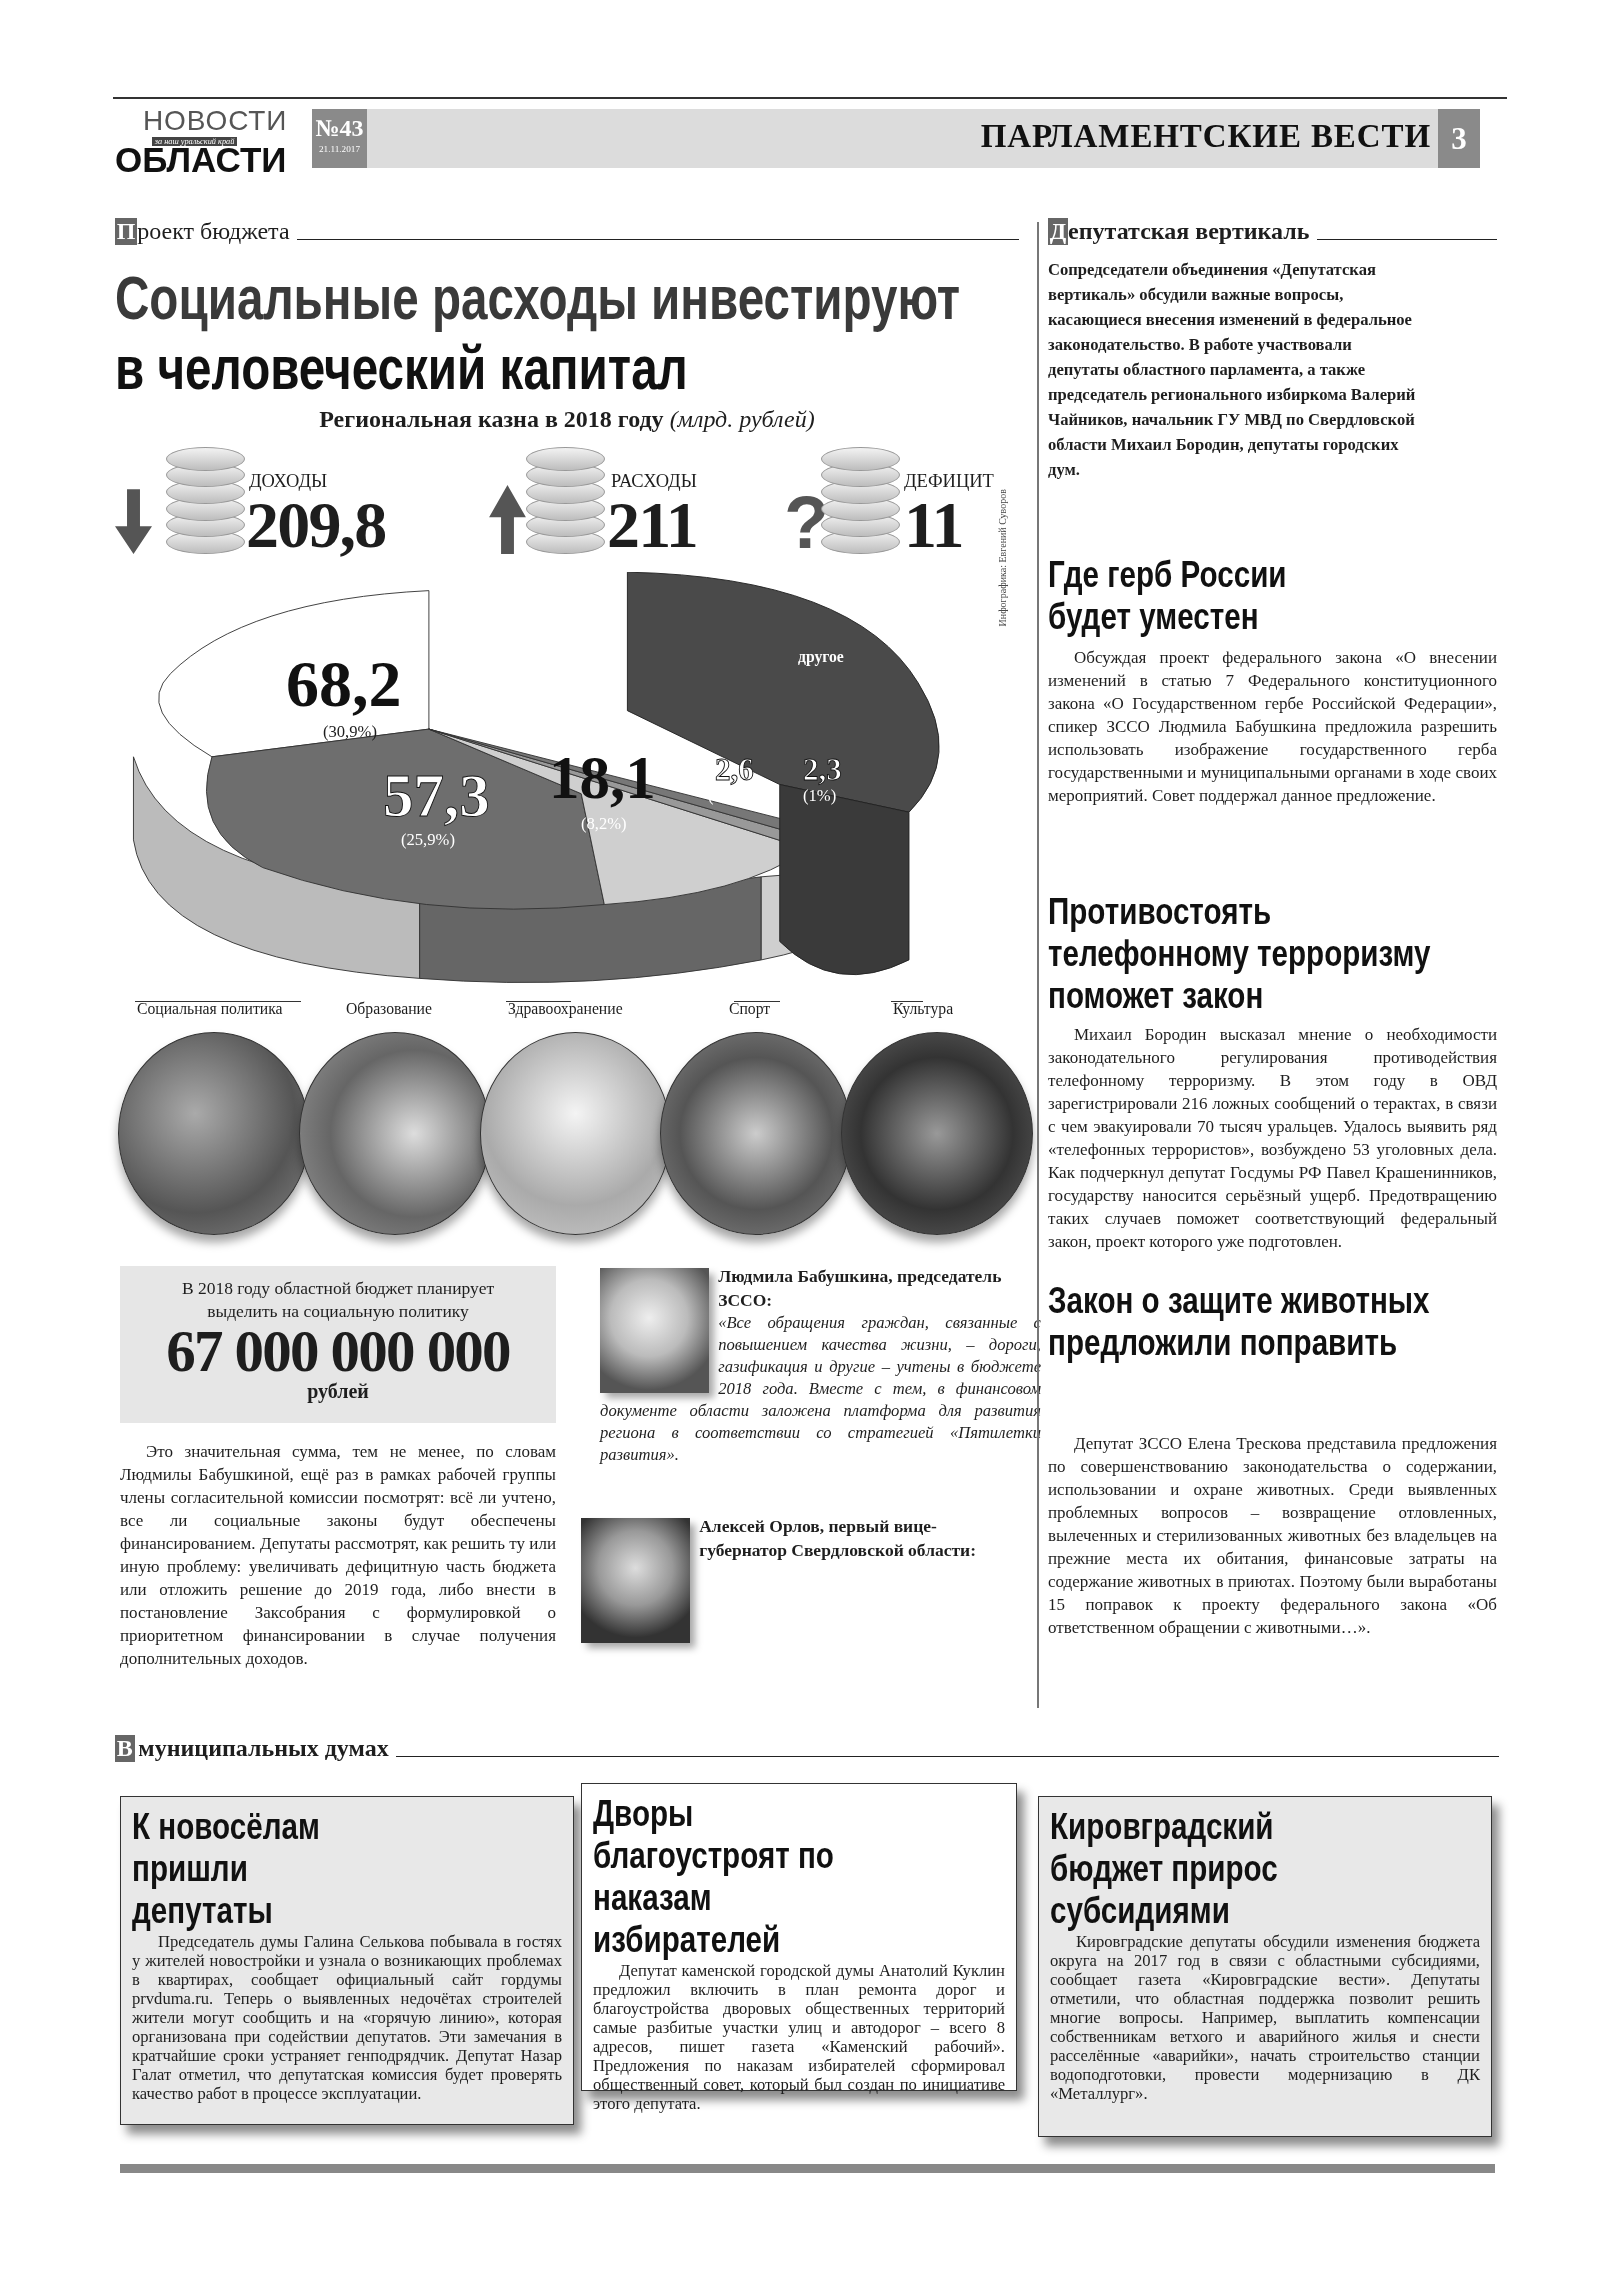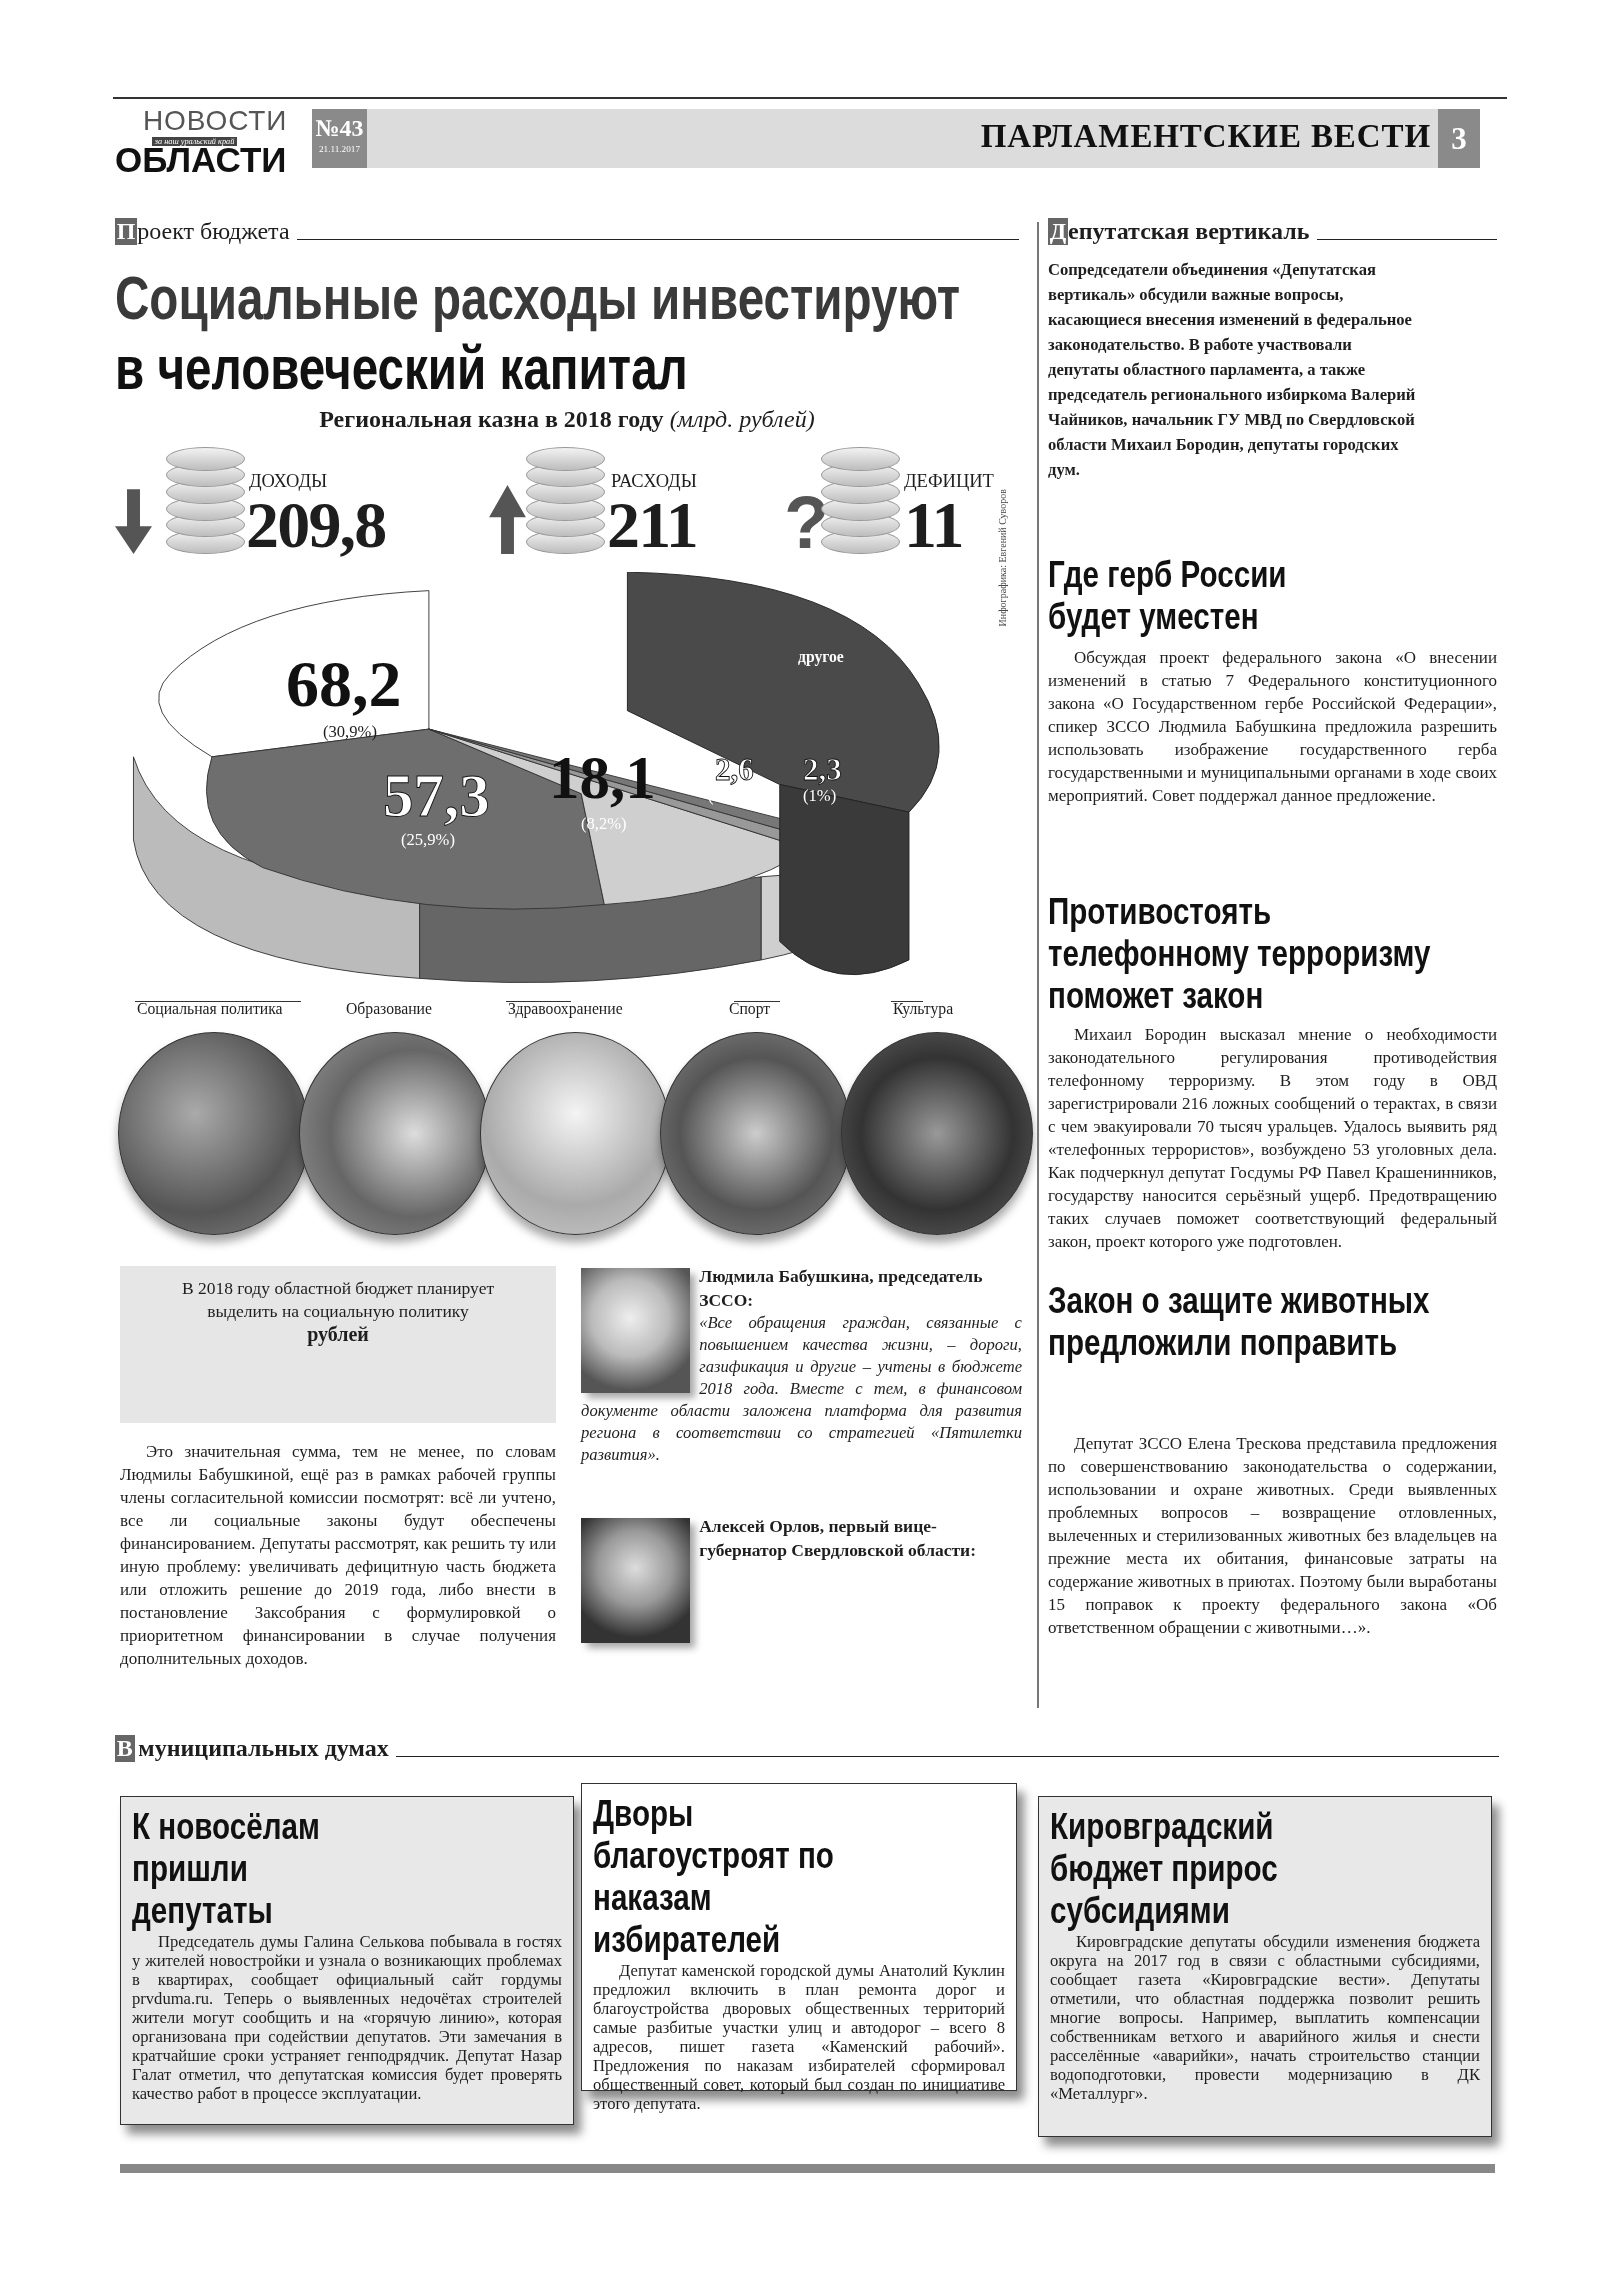--- a/index.html
+++ b/index.html
@@ -186,27 +186,28 @@
 <div class="abs photos">
   <div class="photo" style="background:radial-gradient(circle at 40% 40%,#aaa,#555 60%,#888)"></div>
   <div class="photo" style="background:radial-gradient(circle at 60% 50%,#ddd,#666 55%,#999)"></div>
   <div class="photo" style="background:radial-gradient(circle at 50% 40%,#f4f4f4,#aaa 60%,#ccc)"></div>
   <div class="photo" style="background:radial-gradient(circle at 50% 50%,#ccc,#555 55%,#888)"></div>
   <div class="photo" style="background:radial-gradient(circle at 50% 50%,#999,#333 55%,#666)"></div>
 </div>
 
 <div class="abs bigbox">
   <div class="t" style="padding:0 37px">В 2018 году областной бюджет планирует выделить на социальную политику</div>
+  <div class="n">67 000 000 000</div>
   <div class="r">рублей</div>
 </div>
 <div class="abs body bodytext">
   <p>Это значительная сумма, тем не менее, по словам Людмилы Бабушкиной, ещё раз в рамках рабочей группы члены согласительной комиссии посмотрят: всё ли учтено, все ли социальные законы будут обеспечены финансированием. Депутаты рассмотрят, как решить ту или иную проблему: увеличивать дефицитную часть бюджета или отложить решение до 2019 года, либо внести в постановление Заксобрания с формулировкой о приоритетном финансировании в случае получения дополнительных доходов.</p>
 </div>
 
-<div class="abs quote" style="left:581px;top:1264px;width:441px;">
+<div class="abs quote" style="left:600px;top:1264px;width:441px;">
   <div class="portrait" style="background:radial-gradient(circle at 45% 40%,#eee,#bbb 40%,#555 75%)"></div>
   <div class="who">Людмила Бабушкина, председатель ЗССО:</div>
   <div class="q">«Все обращения граждан, связанные с повышением качества жизни, – дороги, газификация и другие – учтены в бюджете 2018 года. Вместе с тем, в финансовом документе области заложена платформа для развития региона в соответствии со стратегией «Пятилетки развития».</div>
 </div>
 <div class="abs quote" style="left:581px;top:1514px;width:441px;">
   <div class="portrait" style="background:radial-gradient(circle at 50% 40%,#ddd,#999 40%,#333 75%)"></div>
   <div class="who">Алексей Орлов, первый вице-губернатор Свердловской области:</div>
 </div>
 
 <div class="abs vsep"></div>

